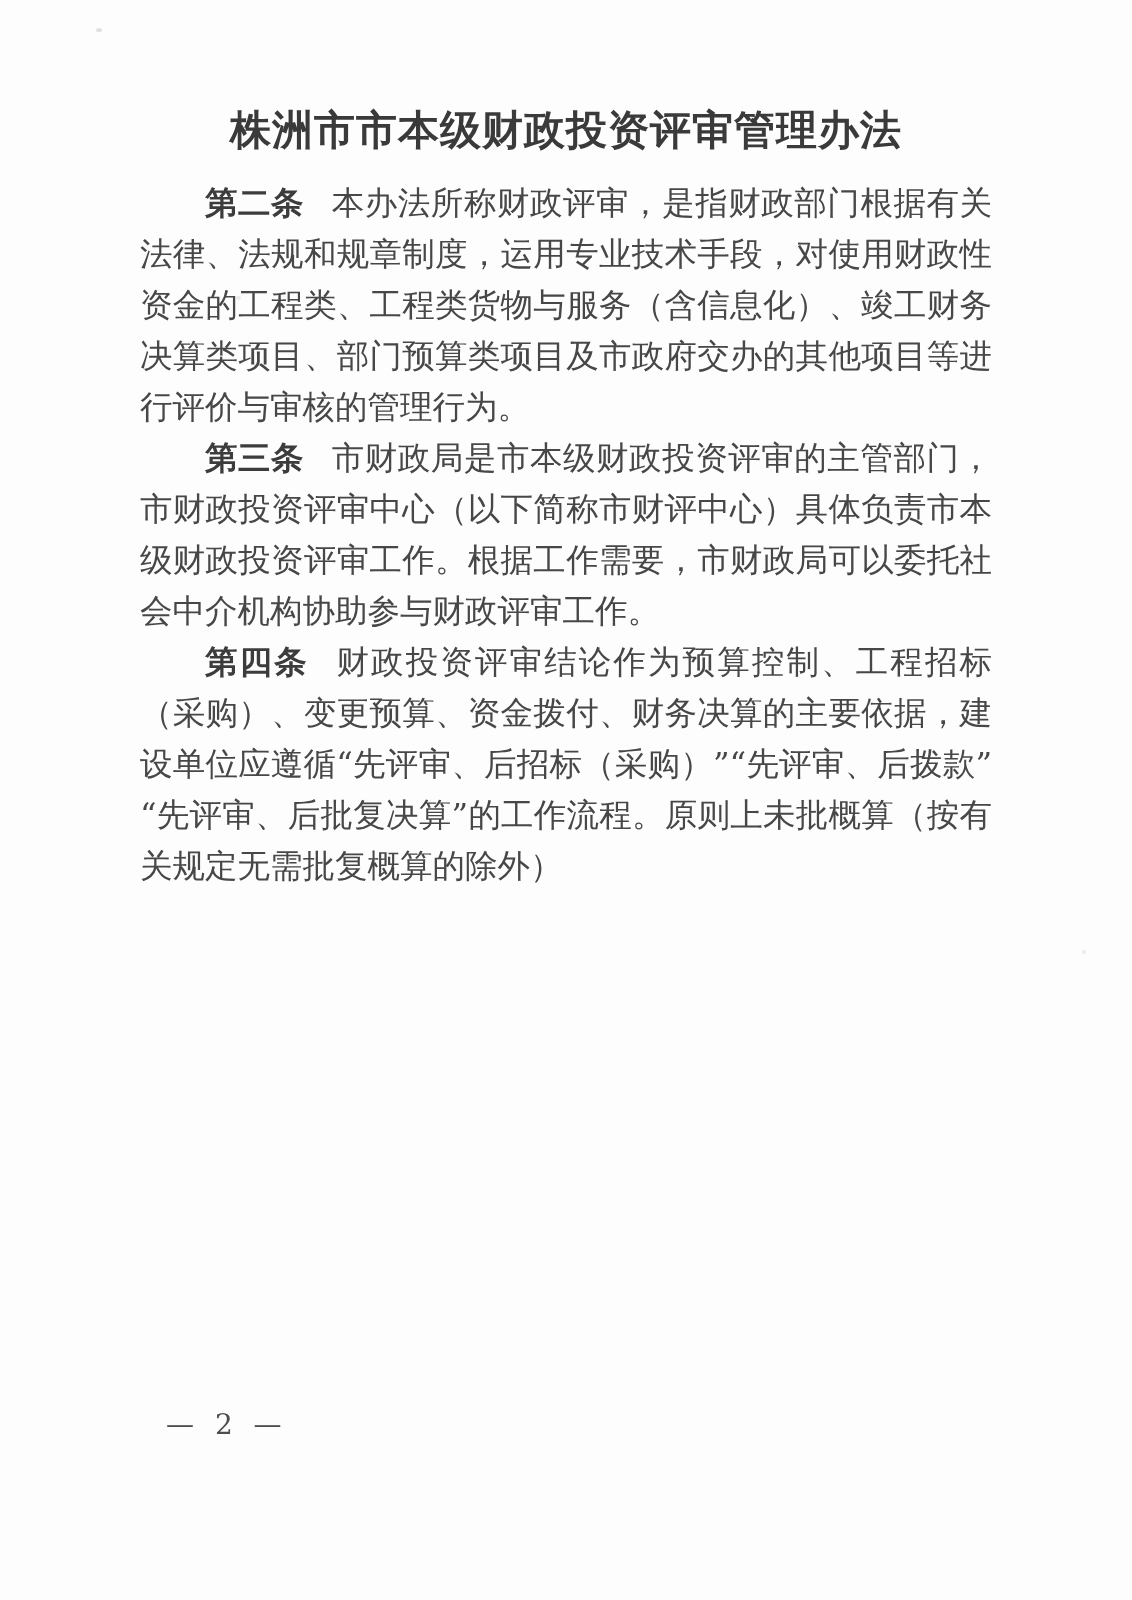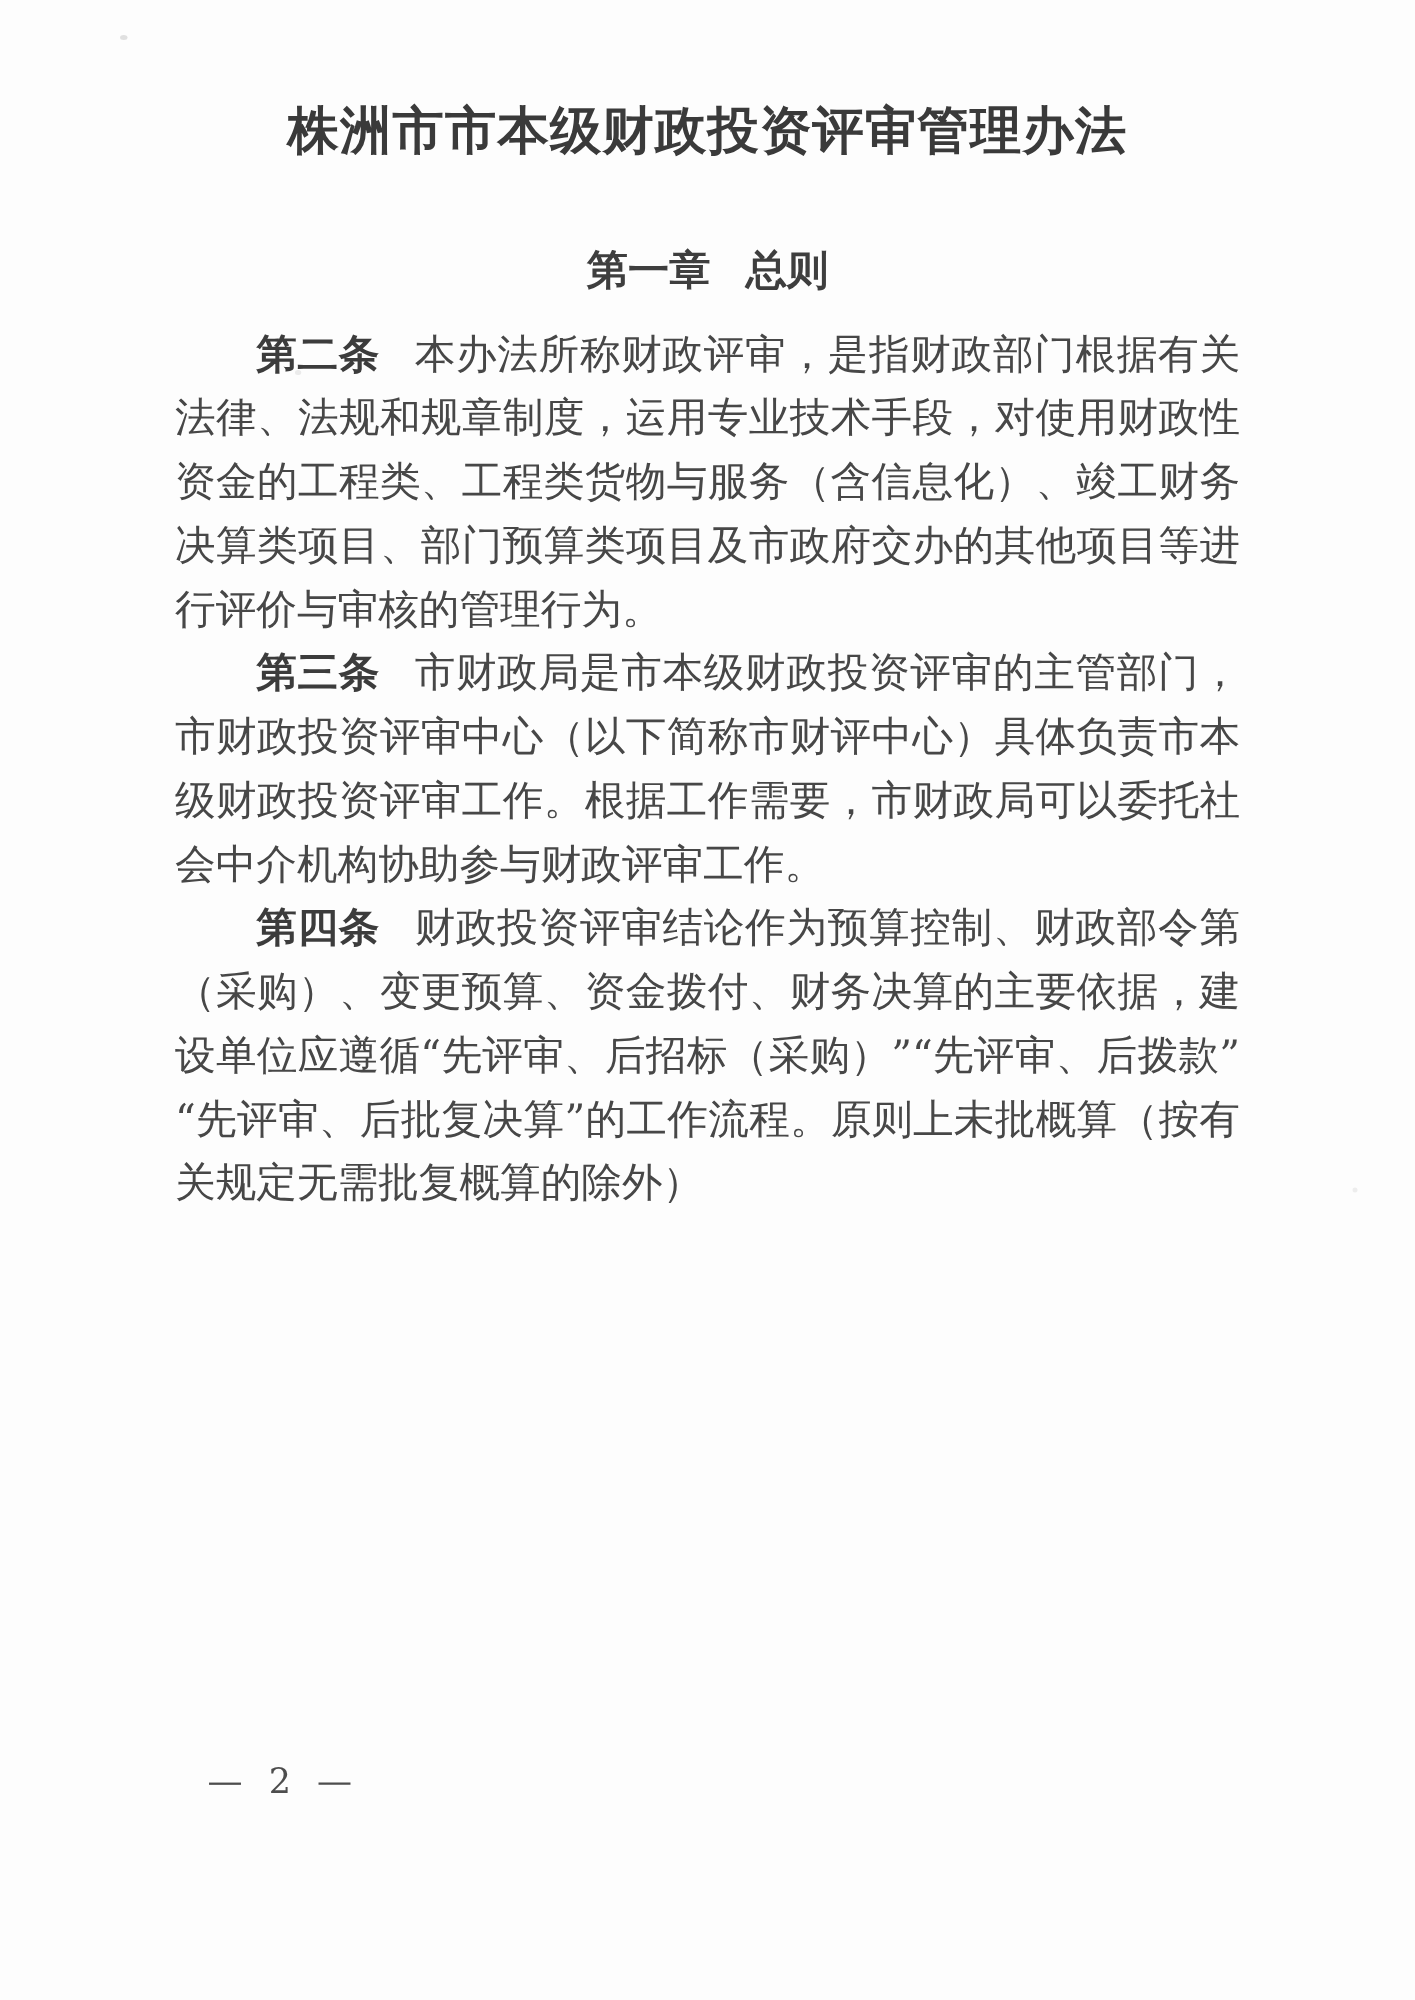--- a/index.html
+++ b/index.html
@@ -20,21 +20,21 @@
   }
 
   .content {
     position: absolute;
     left: 140px;
     top: 0;
     width: 852px;
   }
 
   .doc-title {
-    margin-top: 78px;
+    margin-top: 104px;
     text-align: center;
     font-family: "DejaVu Serif", "Liberation Serif", serif;
     font-weight: 700;
     font-size: 41px;
     line-height: 52px;
     letter-spacing: 1px;
     color: #3a3a3a;
   }
 
   .chapter-heading {
@@ -97,31 +97,28 @@
 <div class="page">
 
   <span class="speck s1"></span>
   <span class="speck s2"></span>
   <span class="speck s3"></span>
 
   <div class="content">
 
     <h1 class="doc-title">株洲市市本级财政投资评审管理办法</h1>
 
-    <h2 class="chapter-heading">
-      <span class="chapter-number">第一章</span><span>总则</span>
-    </h2>
 
     <div class="body-text">
 
 
       <p><span class="article-label">第二条</span><span>本办法所称财政评审，是指财政部门根据有关法律、法规和规章制度，运用专业技术手段，对使用财政性资金的工程类、工程类货物与服务（含信息化）、竣工财务决算类项目、部门预算类项目及市政府交办的其他项目等进行评价与审核的管理行为。</span></p>
 
       <p><span class="article-label">第三条</span><span>市财政局是市本级财政投资评审的主管部门，市财政投资评审中心（以下简称市财评中心）具体负责市本级财政投资评审工作。根据工作需要，市财政局可以委托社会中介机构协助参与财政评审工作。</span></p>
 
-      <p><span class="article-label">第四条</span><span>财政投资评审结论作为预算控制、财政部令第（采购）、变更预算、资金拨付、财务决算的主要依据，建设单位应遵循“先评审、后招标（采购）”“先评审、后拨款”“先评审、后批复决算”的工作流程。原则上未批概算（按有关规定无需批复概算的除外）</span></p>
+      <p><span class="article-label">第四条</span><span>财政投资评审结论作为预算控制、工程招标（采购）、变更预算、资金拨付、财务决算的主要依据，建设单位应遵循“先评审、后招标（采购）”“先评审、后拨款”“先评审、后批复决算”的工作流程。原则上未批概算（按有关规定无需批复概算的除外）</span></p>
 
     </div>
   </div>
 
   <div class="page-footer">— 2 —</div>
 
 </div>
 
 </body></html>

